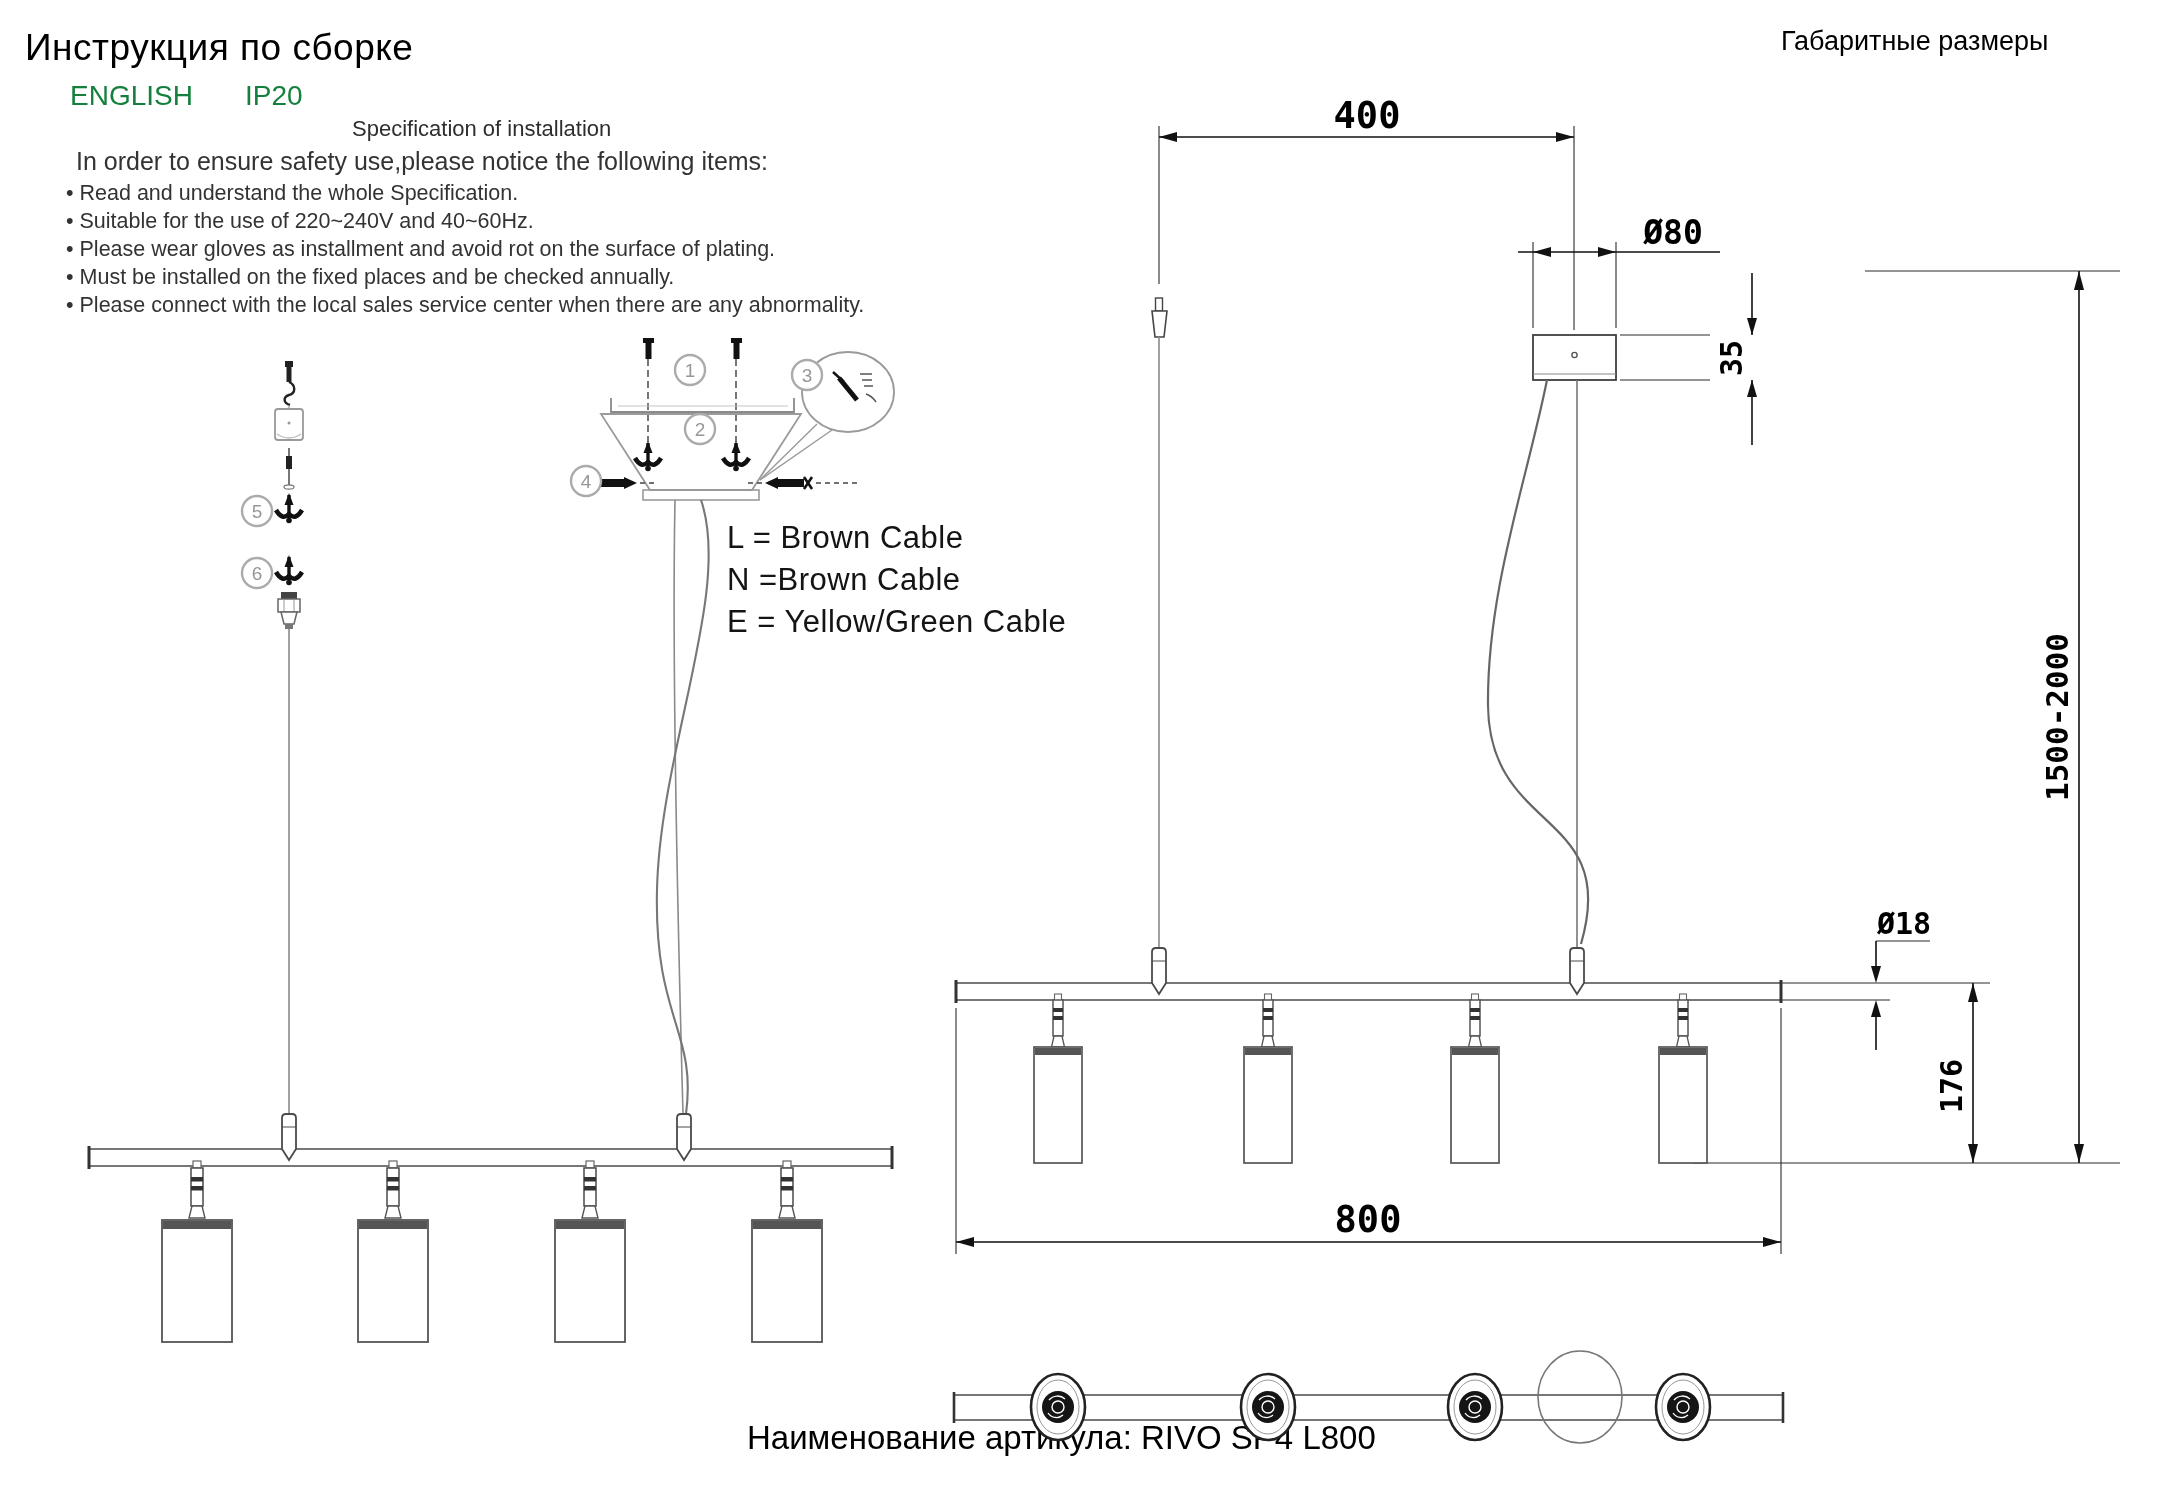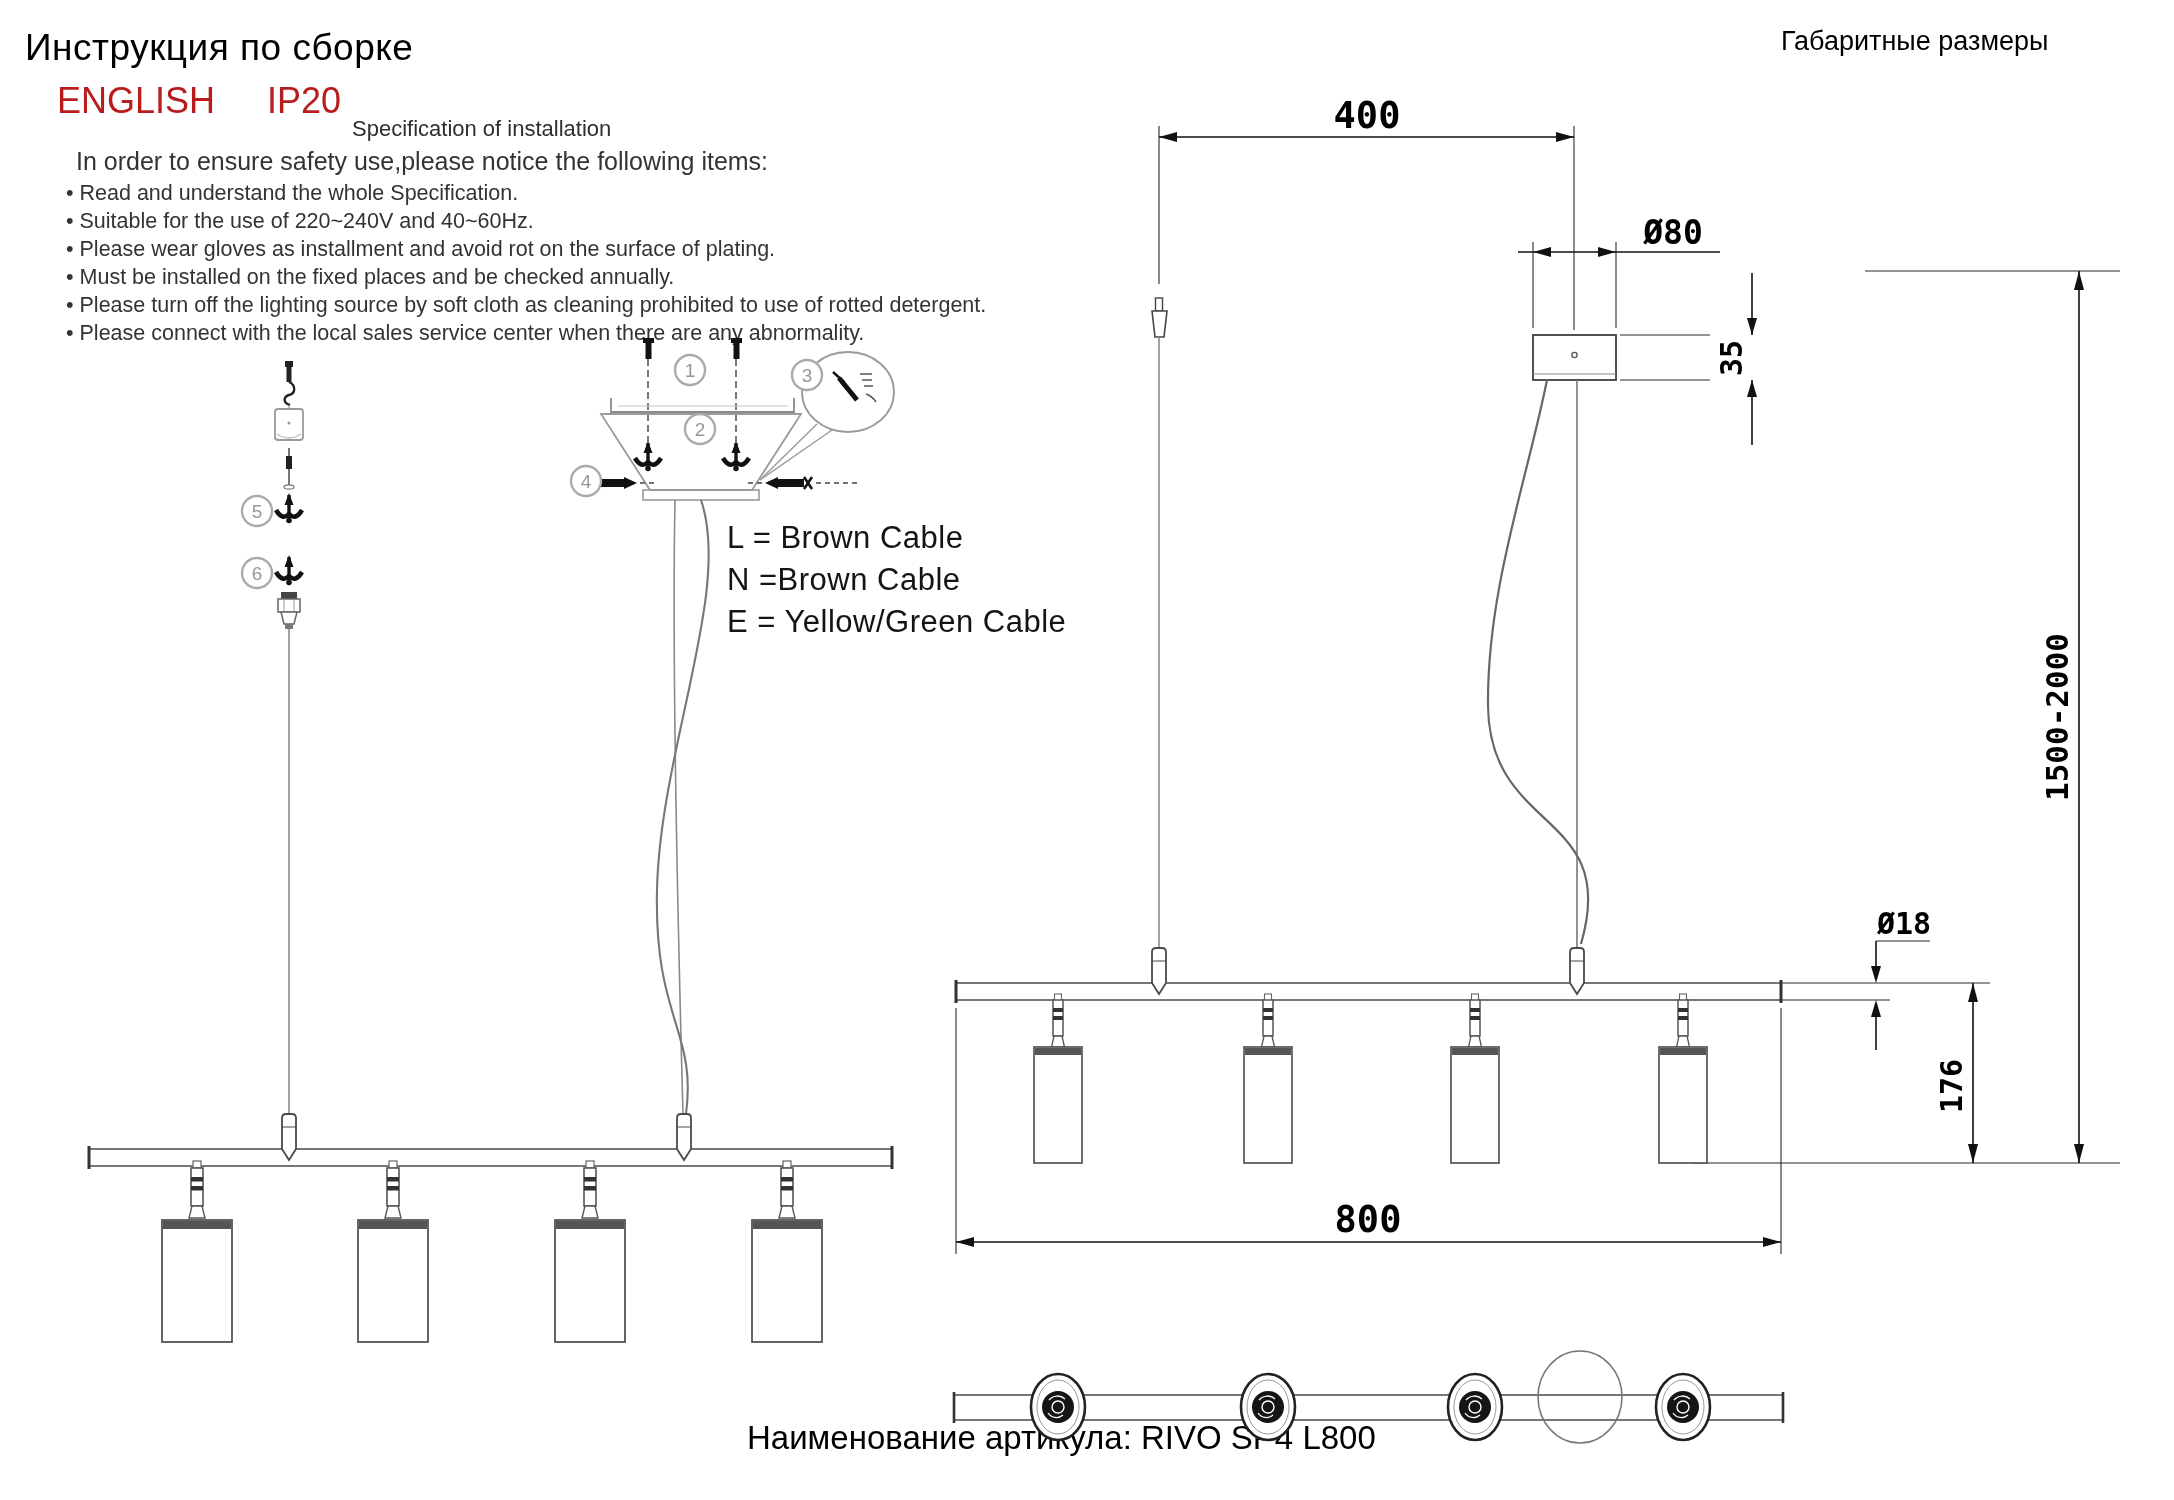--- a/index.html
+++ b/index.html
@@ -1,19 +1,19 @@
 <!DOCTYPE html>
 <html><head>
 <meta charset="utf-8">
 <style>
   html,body{margin:0;padding:0;background:#fff}
   .page{position:relative;width:2174px;height:1500px;background:#ffffff;
         font-family:"Liberation Sans",sans-serif;color:#111;overflow:hidden}
   .title{position:absolute;left:25px;top:27px;font-size:37px;letter-spacing:.5px;color:#000;white-space:nowrap}
-  .sub{position:absolute;left:57px;top:80px;font-size:36px;color:#b91c1c;white-space:nowrap}
+  .sub{position:absolute;left:70px;top:80px;font-size:28px;color:#15803d;white-space:nowrap}
   .sub .ip{margin-left:52px}
   .specHead{position:absolute;left:352px;top:116px;font-size:22px;color:#2e2e2e;white-space:nowrap}
   .specIntro{position:absolute;left:76px;top:147px;font-size:25px;color:#333;white-space:nowrap}
   .specList{position:absolute;left:58px;top:171px;margin:8px;padding:0;list-style:none;font-size:21.5px;color:#333}
   .specList li{line-height:28px;white-space:nowrap}
   .specList li::before{content:"•  "}
   .dimTitle{position:absolute;left:1781px;top:26px;font-size:27px;color:#000;white-space:nowrap}
   .legend{position:absolute;left:727px;top:517px;font-size:31px;color:#141414;line-height:42px;letter-spacing:.5px}
   .legend div{white-space:nowrap}
   .footer{position:absolute;left:747px;top:1419px;font-size:33px;color:#000;white-space:nowrap}
@@ -36,21 +36,20 @@
     <span>ENGLISH</span><span class="ip">IP20</span>
   </div>
 
   <div class="specHead">Specification of installation</div>
   <div class="specIntro">In order to ensure safety use,please notice the following items:</div>
   <ul class="specList">
     <li>Read and understand the whole Specification.</li>
     <li>Suitable for the use of 220~240V and 40~60Hz.</li>
     <li>Please wear gloves as installment and avoid rot on the surface of plating.</li>
     <li>Must be installed on the fixed places and be checked annually.</li>
-    <li>Please turn off the lighting source by soft cloth as cleaning prohibited to use of rotted detergent.</li>
     <li>Please connect with the local sales service center when there are any abnormality.</li>
   </ul>
 
   <div class="dimTitle">Габаритные размеры</div>
 
   <div class="legend">
     <div>L = Brown Cable</div>
     <div>N =Brown Cable</div>
     <div>E = Yellow/Green Cable</div>
   </div>

